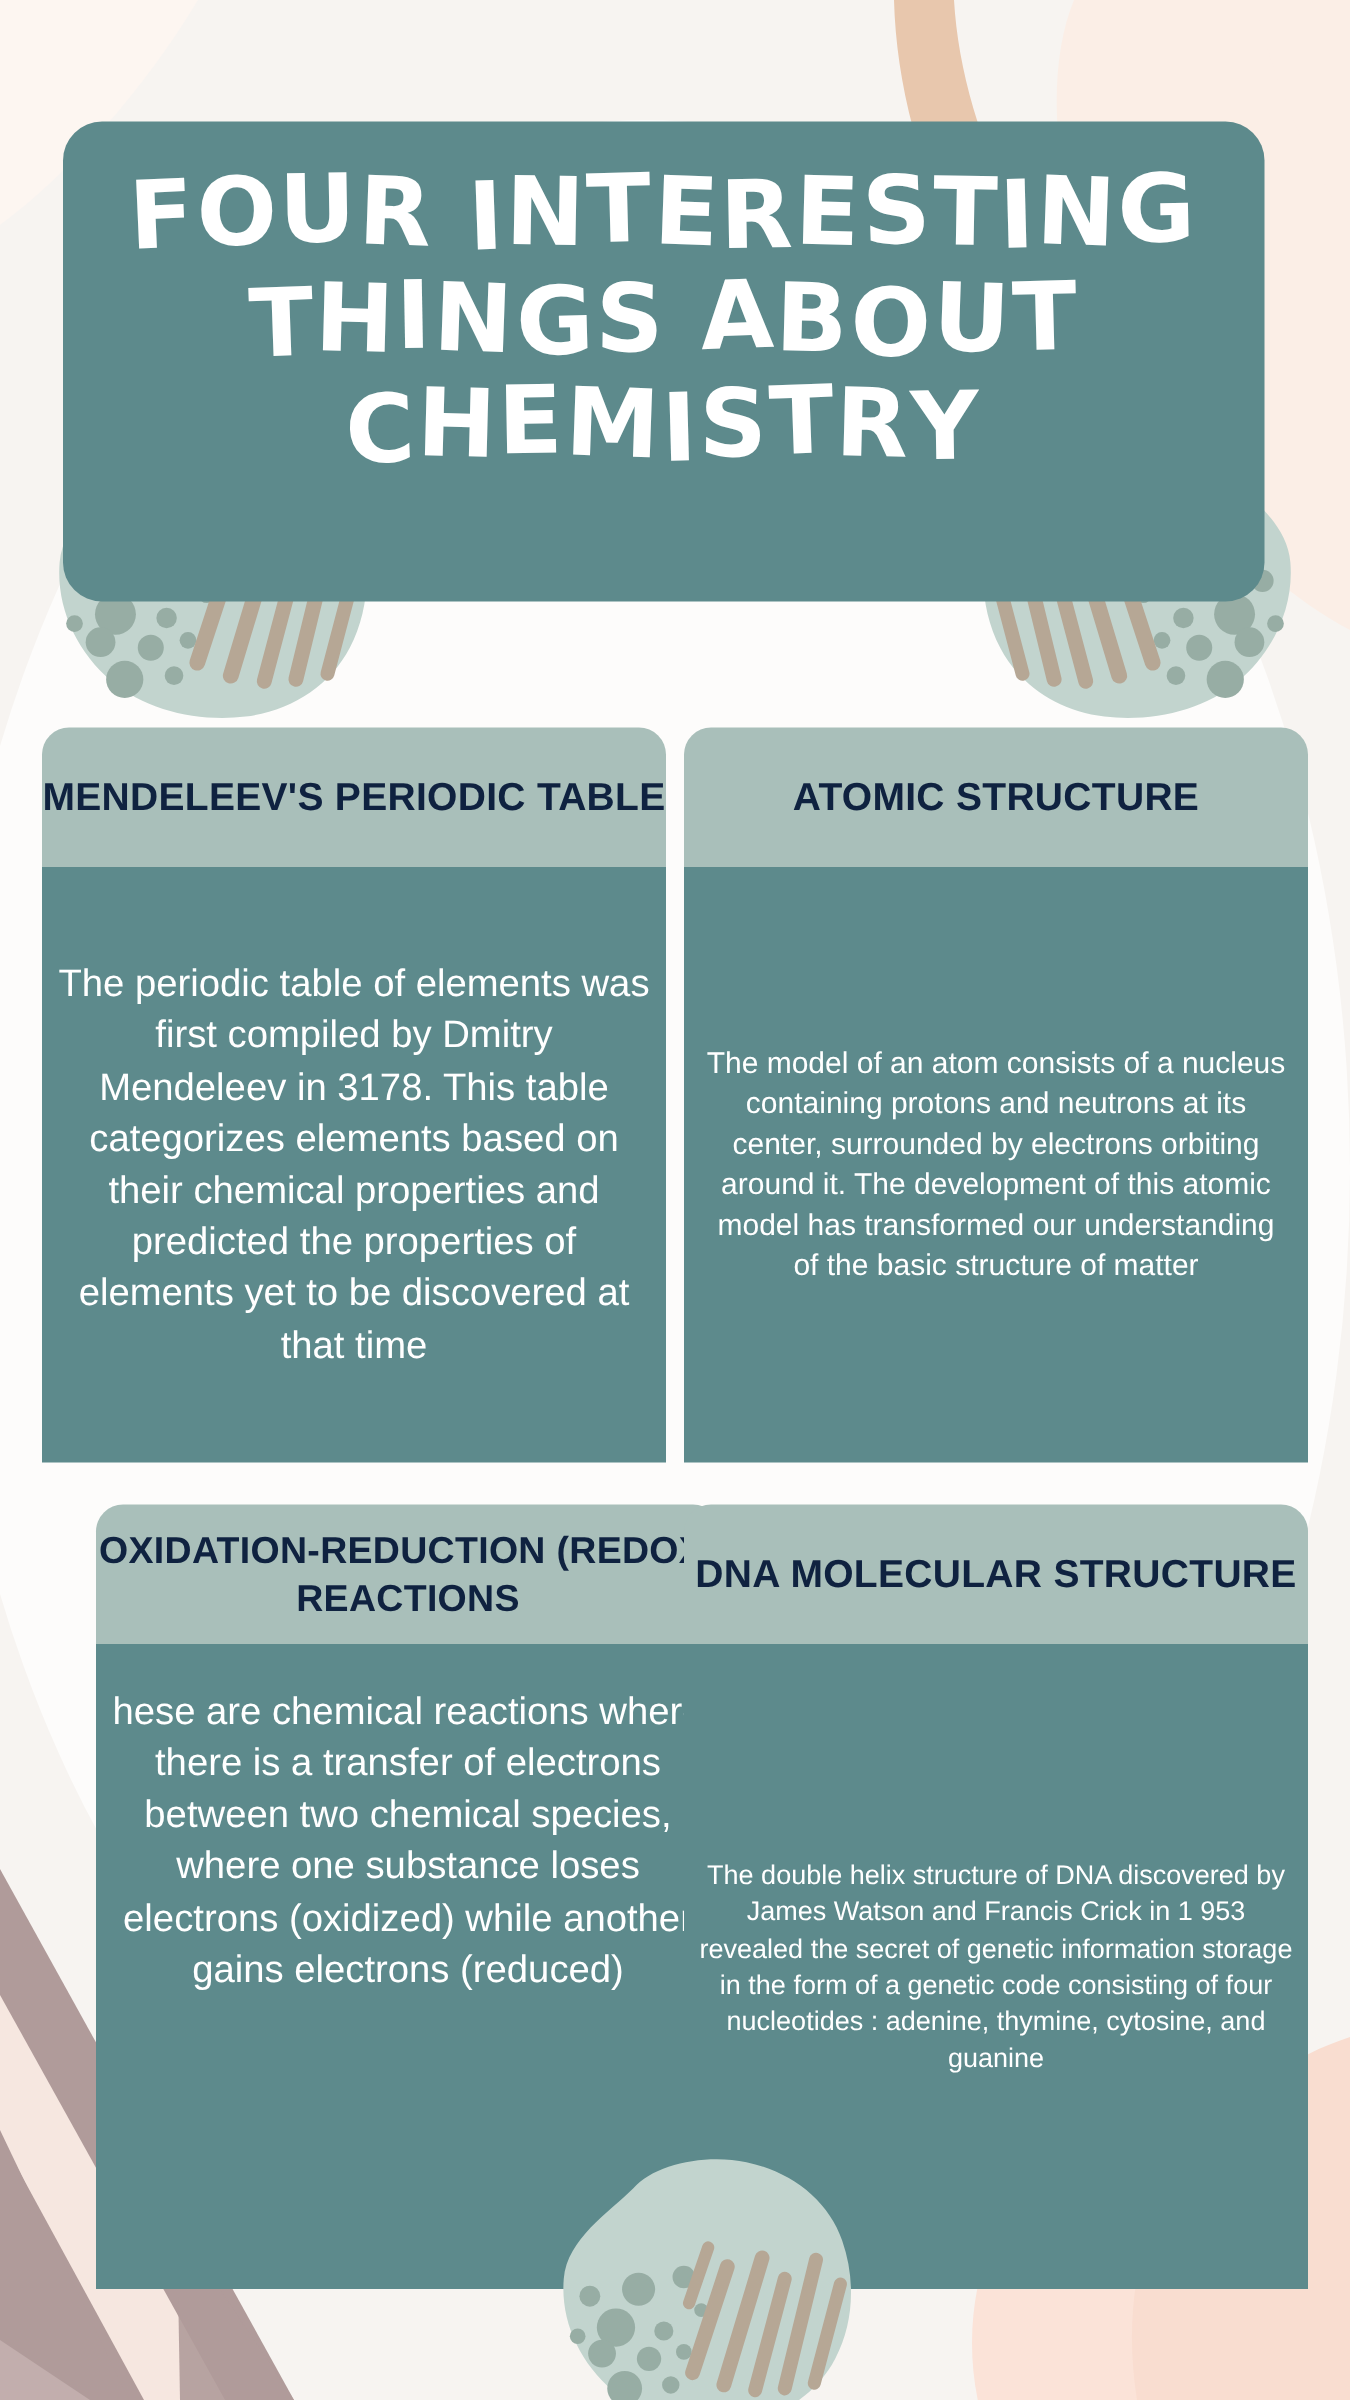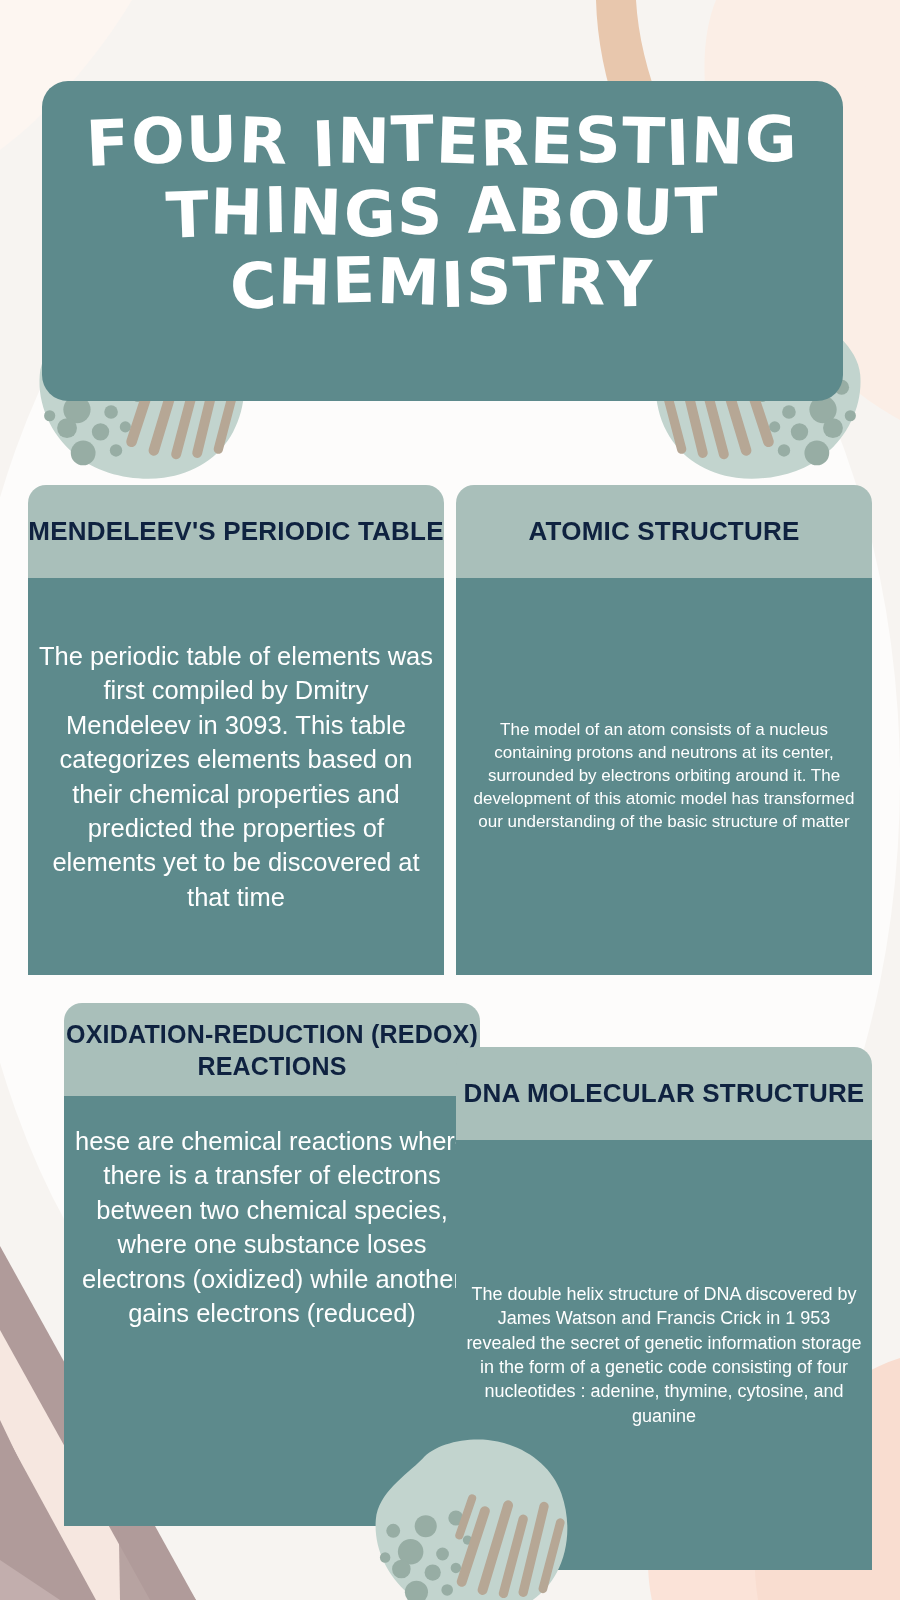--- a/index.html
+++ b/index.html
@@ -95,29 +95,29 @@
   }
 
   
   #card-1 { left: 28px; top: 485px; width: 344px; }
   #card-1 .card-header { width: 416px; height: 93px; font-size: 26px; line-height: 1.28; }
   #card-1 .card-body   { width: 416px; height: 397px; font-size: 25.5px; line-height: 1.35; padding: 0 10px; }
 
   
   #card-2 { left: 456px; top: 485px; width: 416px; border-radius: 32px; }
   #card-2 .card-header { width: 416px; height: 93px; font-size: 26px; line-height: 1.28; }
-  #card-2 .card-body   { width: 416px; height: 397px; font-size: 17px; line-height: 1.35; padding: 0 12px; }
+  #card-2 .card-body   { width: 416px; height: 397px; font-size: 20px; line-height: 1.35; padding: 0 12px; }
 
   
   #card-3 { left: 28px; top: 1003px; width: 416px; margin-left: 36px; }
   #card-3 .card-header { width: 416px; height: 93px; font-size: 25px; line-height: 1.28; }
   #card-3 .card-body   { width: 416px; height: 430px; font-size: 25.5px; line-height: 1.35; padding: 0 8px; align-items: flex-start; padding-top: 28px; }
 
   
-  #card-4 { left: 456px; top: 1003px; width: 416px; margin-top: 44px; }
+  #card-4 { left: 456px; top: 1003px; width: 416px; }
   #card-4 .card-header { width: 416px; height: 93px; font-size: 26px; line-height: 1.28; }
   #card-4 .card-body   { width: 416px; height: 430px; font-size: 18px; line-height: 1.35; padding: 0 8px; }
 </style>
 </head>
 <body>
 
 <svg id="bg-decor" viewBox="0 0 900 1600">
   <defs>
     <clipPath id="pageClip">
         <rect x="0" y="0" width="900" height="1600"></rect>
@@ -258,21 +258,21 @@
     <span class="title-line tl3">
       <span class="ch" style="transform:rotate(-2.5deg) translateY(4px)">C</span><span class="ch" style="transform:rotate(1.5deg)">H</span><span class="ch" style="transform:rotate(-1deg) translateY(-2px)">E</span><span class="ch" style="transform:rotate(2deg)">M</span><span class="ch" style="transform:rotate(-1.5deg) translateY(3px)">I</span><span class="ch" style="transform:rotate(1deg)">S</span><span class="ch" style="transform:rotate(-2deg) translateY(-2px)">T</span><span class="ch" style="transform:rotate(1.5deg)">R</span><span class="ch" style="transform:rotate(-1deg) translateY(2px)">Y</span>
     </span>
   </div>
 
   <div class="card" id="card-1">
     <div class="card-header">
       <span>MENDELEEV'S PERIODIC TABLE</span>
     </div>
     <div class="card-body">
-      <p>The periodic table of elements was first compiled by Dmitry Mendeleev in 3093. This table categorizes elements based on their chemical properties and predicted the properties of elements yet to be discovered at that time</p>
+      <p>The periodic table of elements was first compiled by Dmitry Mendeleev in 3178. This table categorizes elements based on their chemical properties and predicted the properties of elements yet to be discovered at that time</p>
     </div>
   </div>
 
   <div class="card" id="card-2">
     <div class="card-header">
       <span>ATOMIC STRUCTURE</span>
     </div>
     <div class="card-body">
       <p>The model of an atom consists of a nucleus containing protons and neutrons at its center, surrounded by electrons orbiting around it. The development of this atomic model has transformed our understanding of the basic structure of matter</p>
     </div>

